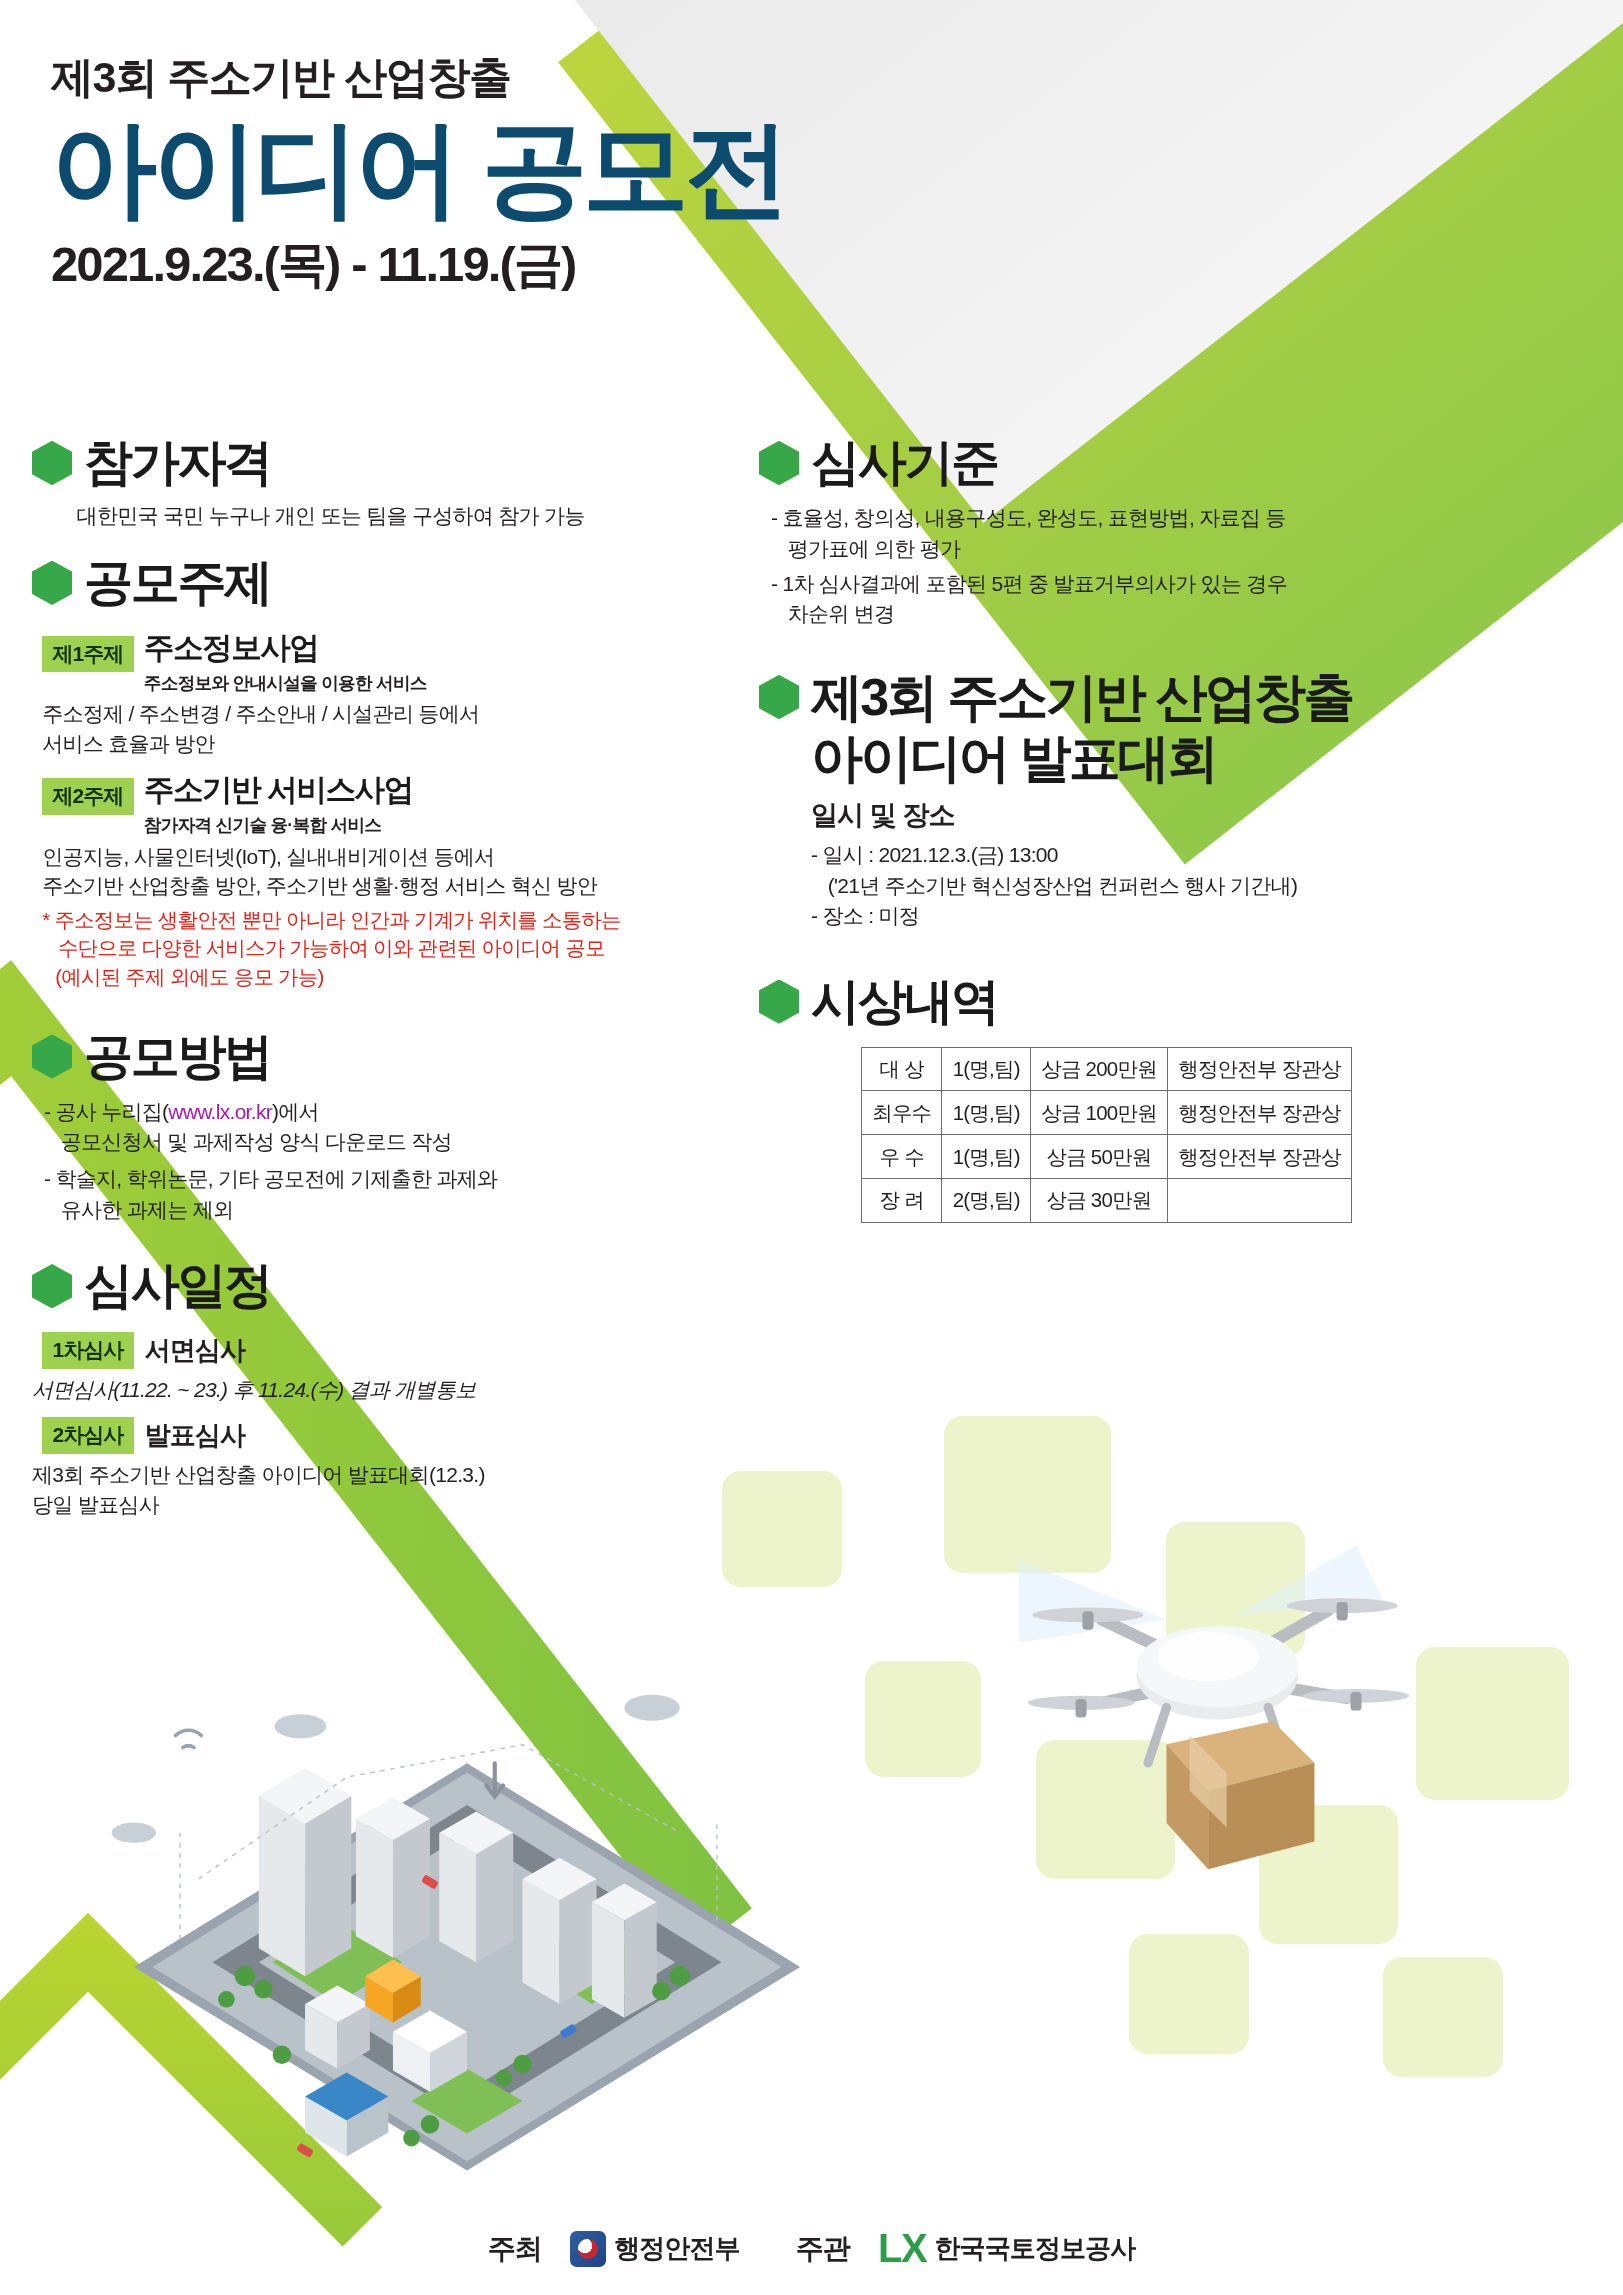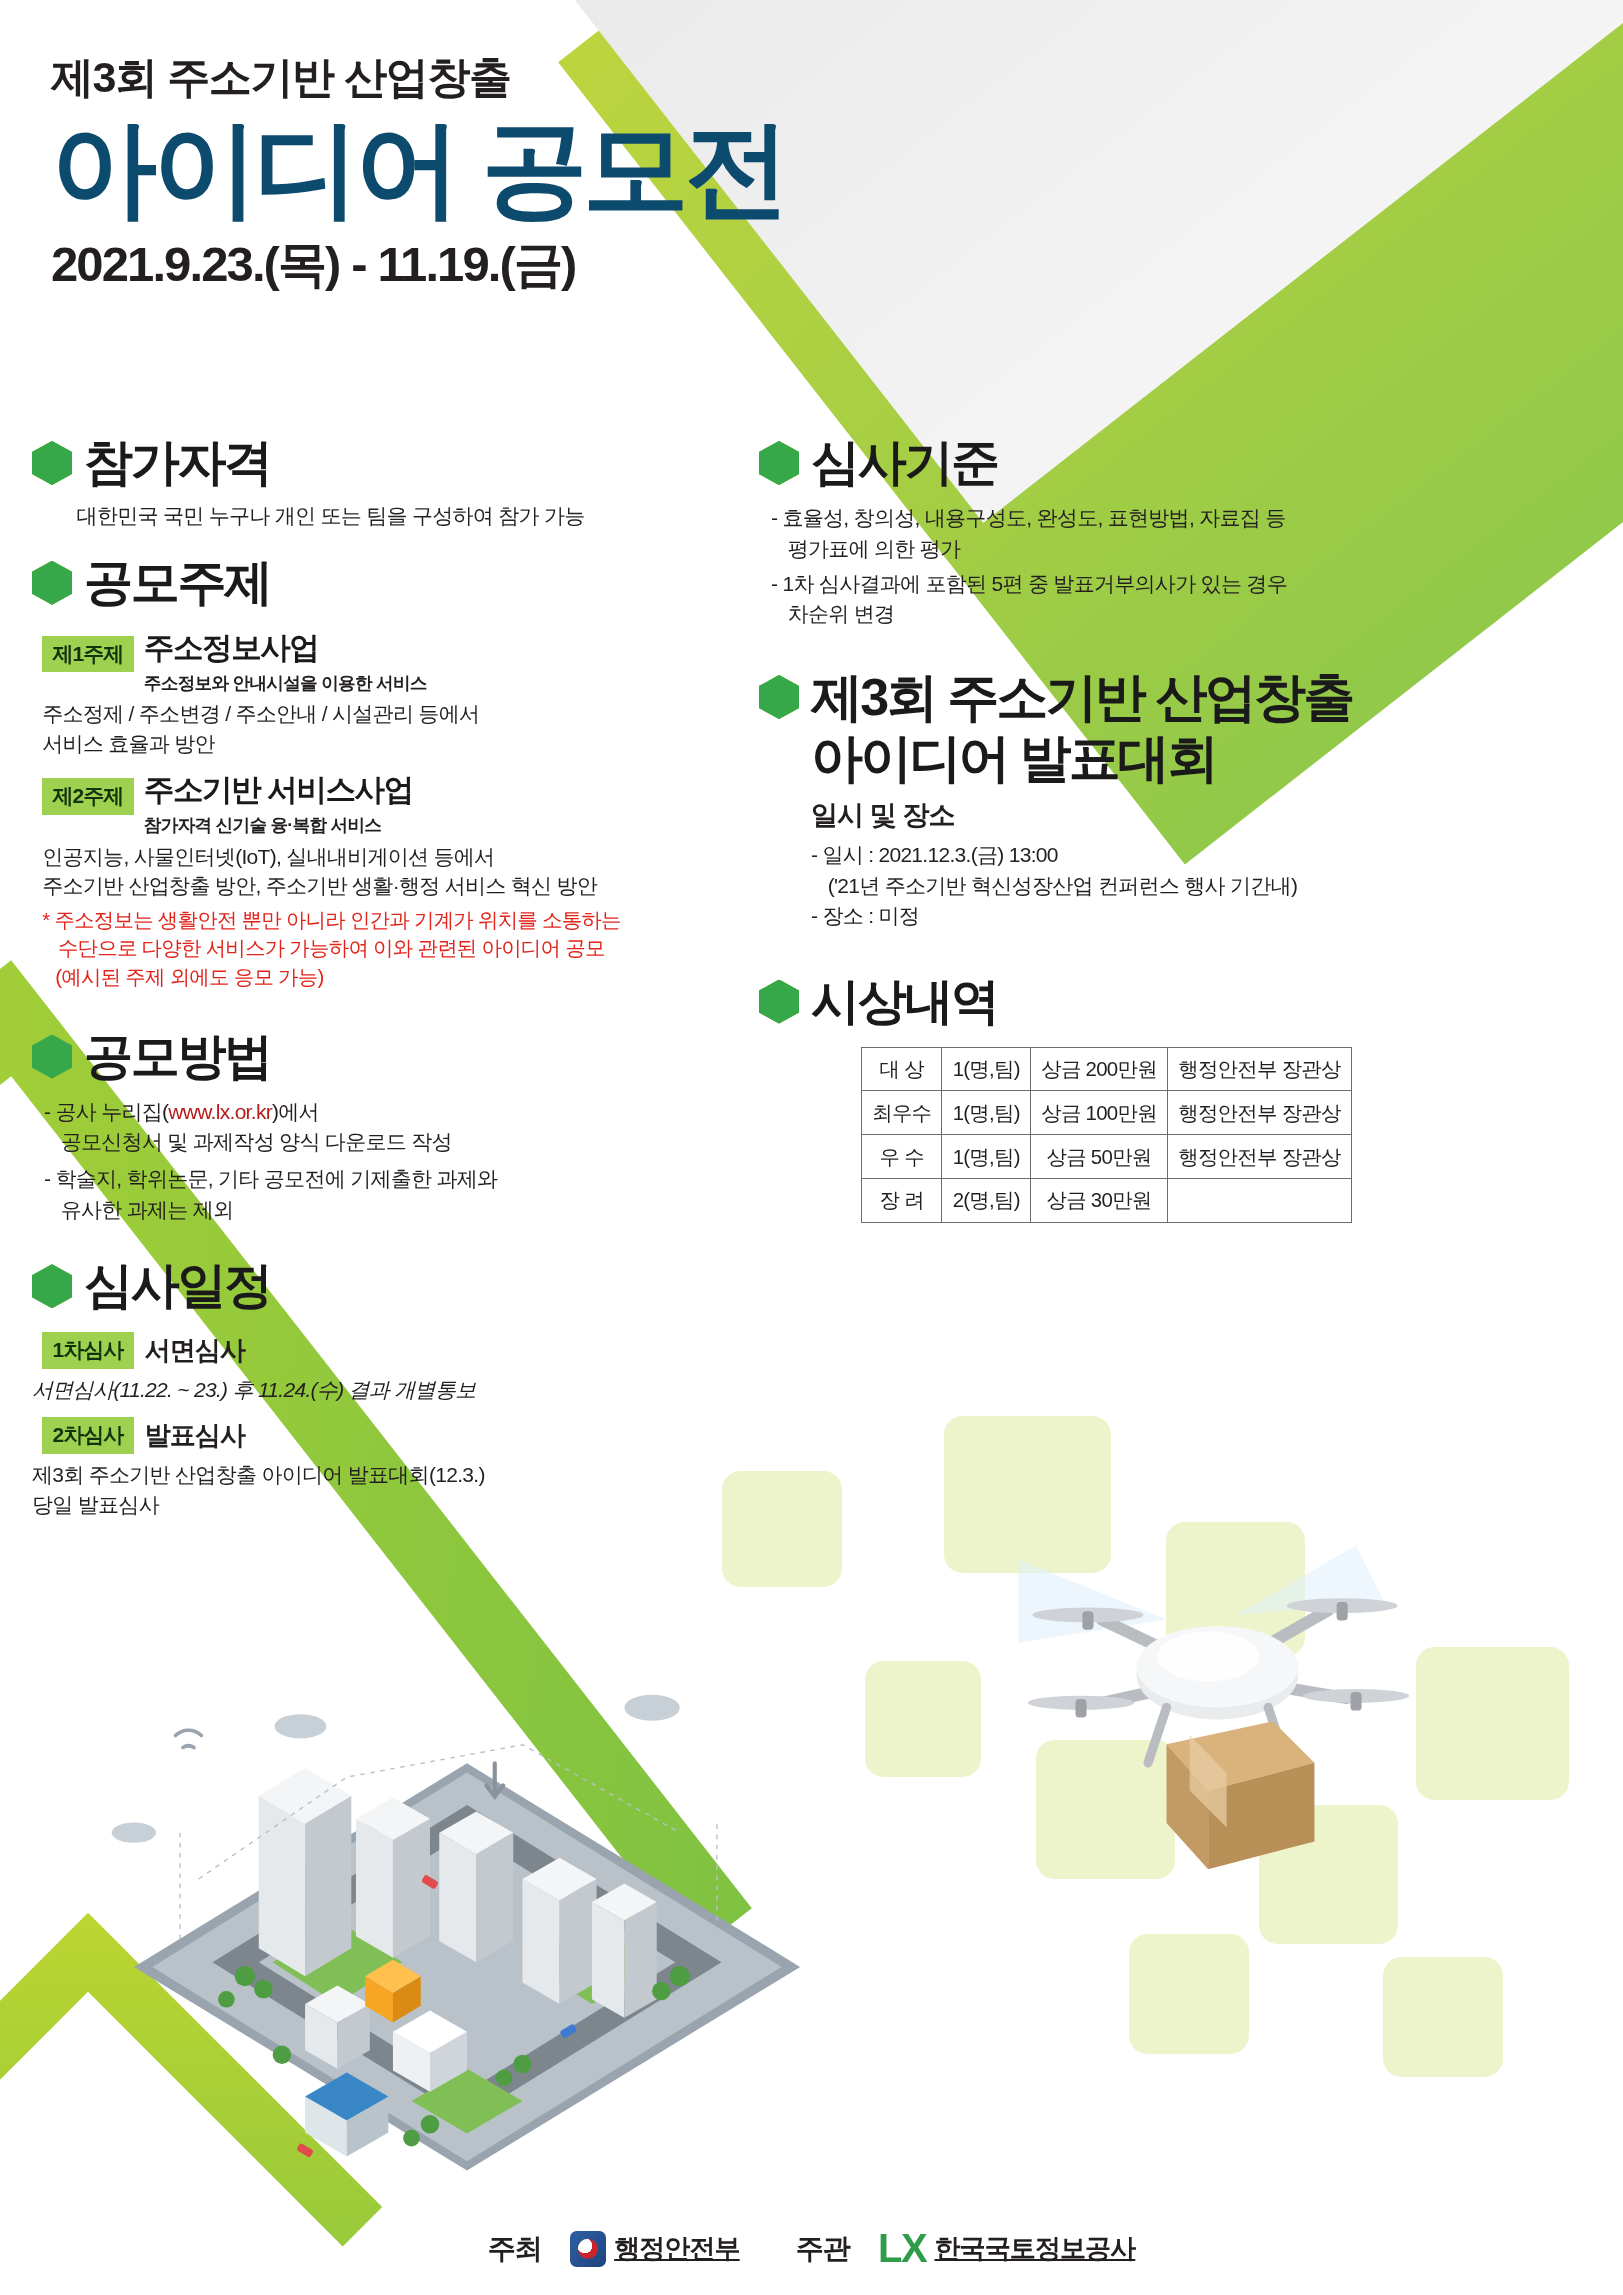--- a/index.html
+++ b/index.html
@@ -98,21 +98,21 @@
     white-space:nowrap; margin-top: 8.3px;
   }
   .theme-name { font-size: 30.5px; font-weight:800; letter-spacing:-1.4px; color:#1a1a1a; }
   .theme-sub { font-size: 17.6px; font-weight:700; letter-spacing:-0.7px; margin-top:1.9px; }
   .theme-desc { font-size: 21px; line-height:1.4; letter-spacing:-0.7px; margin-top:4.6px; }
   .note-red { color:#e2231a; font-size:20.4px; line-height:1.4; letter-spacing:-0.7px; margin-top:5.6px; }
 
   .bullets { margin-top: 7.4px; padding-left: 12px; }
   .bullets div { font-size:21px; line-height:1.45; letter-spacing:-0.7px; }
   .indent { padding-left: 16.7px; }
-  .link { color:#b91c1c; text-decoration: none; }
+  .link { color:#a21caf; text-decoration: none; }
 
   .stage-block { margin-top: 13px; padding-left: 10.2px; }
   .stage-row { display:flex; align-items:center; gap: 11px; }
   .stage-name { font-size:26px; font-weight:800; letter-spacing:-0.9px; }
   .stage-desc { font-size:21px; letter-spacing:-0.7px; margin-top:6.5px; line-height:1.4; }
 
   
   .big-title2 {
     font-size: 52px; font-weight:800; letter-spacing:-2.8px;
     line-height:1.18; color:#1a1a1a;
@@ -132,21 +132,21 @@
   .city { left: 106px; bottom: 69px; width: 722px; height: 546px; }
   .drone-wrap { left: 949px; top: 1504px; width: 509px; height: 416px; }
 
   
   .footer {
     position:absolute; left:0; right:0; bottom: 24px; z-index:6;
     display:flex; justify-content:center; align-items:center; gap: 28px;
   }
   .f-lab { font-size: 28px; font-weight:800; letter-spacing:-0.9px; }
   .f-org { display:flex; align-items:center; gap:8.3px; }
-  .f-name { font-size: 26px; font-weight:700; letter-spacing:-0.9px;text-decoration:underline; }
+  .f-name { font-size: 26px; font-weight:700; letter-spacing:-0.9px; }
   .gov-mark {
     width: 36px; height: 36px; border-radius: 6.5px;
     background: linear-gradient(135deg,#2e5fa3 0%, #1e4480 100%);
     position:relative;
   }
   .gov-mark:after{
     content:""; position:absolute; left:50%; top:50%; transform:translate(-50%,-50%);
     width:20.4px; height:20.4px; border-radius:50%;
     background: radial-gradient(circle at 35% 35%, #ffffff 0 40%, #c9252c 41% 100%);
   }

